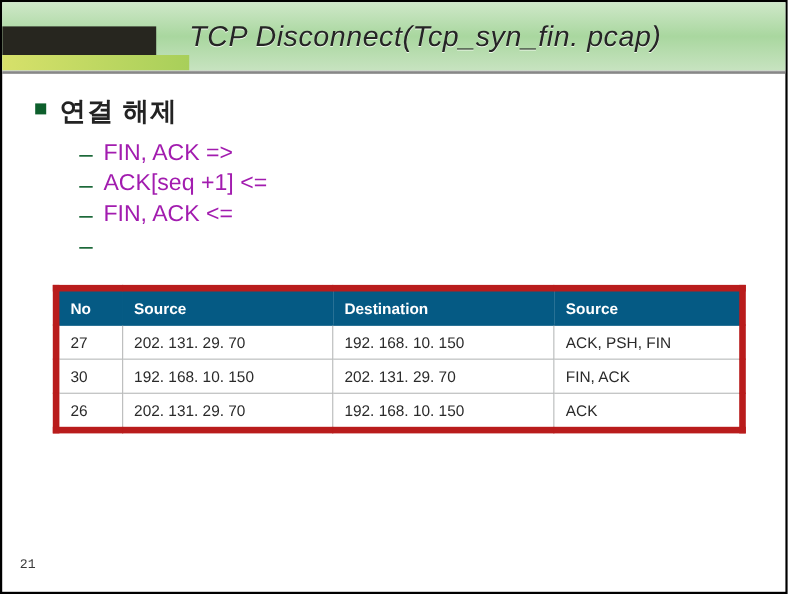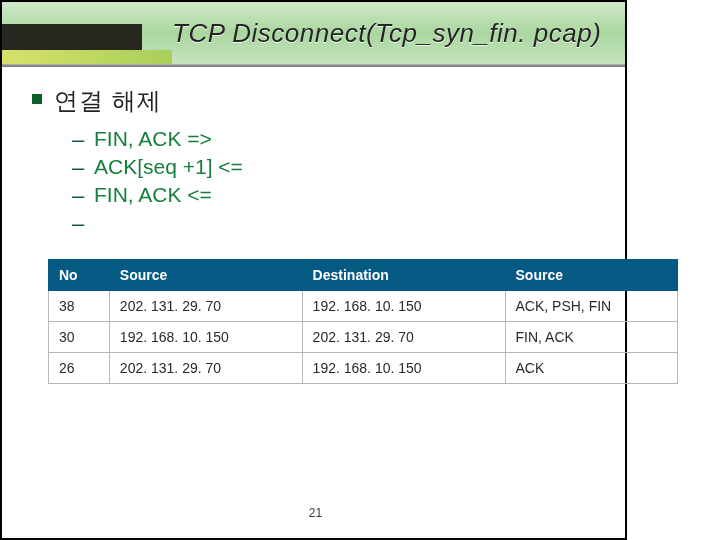--- a/index.html
+++ b/index.html
@@ -6,21 +6,21 @@
     margin: 0;
     padding: 0;
     width: 720px;
     height: 540px;
     font-family: Verdana, Arial, sans-serif;
     background: #fff;
     overflow: hidden;
   }
   .slide {
     position: relative;
-    width: 627px;
+    width: 716px;
     height: 540px;
     box-sizing: border-box;
     border: 2px solid #000;
     background: #fff;
   }
   
   .title-band {
     position: relative;
     height: 62px;
     background: linear-gradient(to bottom, #cfe8c9 0%, #a9d79f 50%, #c7e3c0 100%);
@@ -61,20 +61,21 @@
 
   .body {
     padding: 18px 30px 0 30px;
   }
 
   .bullet-row {
     display: flex;
     align-items: flex-start;
     gap: 12px;
     margin-bottom: 10px;
+    font-weight: bold;
   }
   .bullet-square {
     width: 10px; height: 10px;
     background: #0d5f2c;
     margin-top: 9px;
     flex-shrink: 0;
   }
   .section-title {
     font-size: 24px;
     color: #232323;
@@ -92,26 +93,26 @@
   }
   .subdash {
     color: #0d5f2c;
     font-size: 22px;
     line-height: 26px;
     width: 12px;
     flex-shrink: 0;
   }
   .subtext {
     font-size: 21px;
-    color: #15803d;
+    color: #a21caf;
   }
 
   .pkt-table {
     margin: 22px 16px 0 16px;
-    border: 1px solid #b91c1c;
+    border: 6px solid #b91c1c;
     border-collapse: collapse;
     width: 630px;
     table-layout: fixed;
   }
   .pkt-table th, .pkt-table td {
     border: 1px solid #b7b9b9;
     padding: 7px 10px;
     text-align: left;
     font-size: 14px;
     color: #2a2a2a;
@@ -123,24 +124,25 @@
     border-color: #055a84;
   }
   .pkt-table col.c-no   { width: 60px; }
   .pkt-table col.c-src  { width: 190px; }
   .pkt-table col.c-dst  { width: 200px; }
   .pkt-table col.c-flg  { width: 170px; }
 
   .pagenum {
     position: absolute;
     bottom: 18px;
-    left: 4px; right: 0;
-    text-align: center;
+    left: 16px; right: 0;
+    text-align: left;
     font-size: 12px;
     color: #3a3a3a;
+    font-family: Liberation Mono, monospace;
   }
 </style>
 </head>
 <body>
 
 <div class="slide">
 
   <div class="title-band">
     <div class="title-art">
       <div class="blk"></div>
@@ -185,21 +187,21 @@
       <thead>
         <tr>
           <th>No</th>
           <th>Source</th>
           <th>Destination</th>
           <th>Source</th>
         </tr>
       </thead>
       <tbody>
         <tr>
-          <td>38</td>
+          <td>27</td>
           <td>202. 131. 29. 70</td>
           <td>192. 168. 10. 150</td>
           <td>ACK, PSH, FIN</td>
         </tr>
         <tr>
           <td>30</td>
           <td>192. 168. 10. 150</td>
           <td>202. 131. 29. 70</td>
           <td>FIN, ACK</td>
         </tr>

